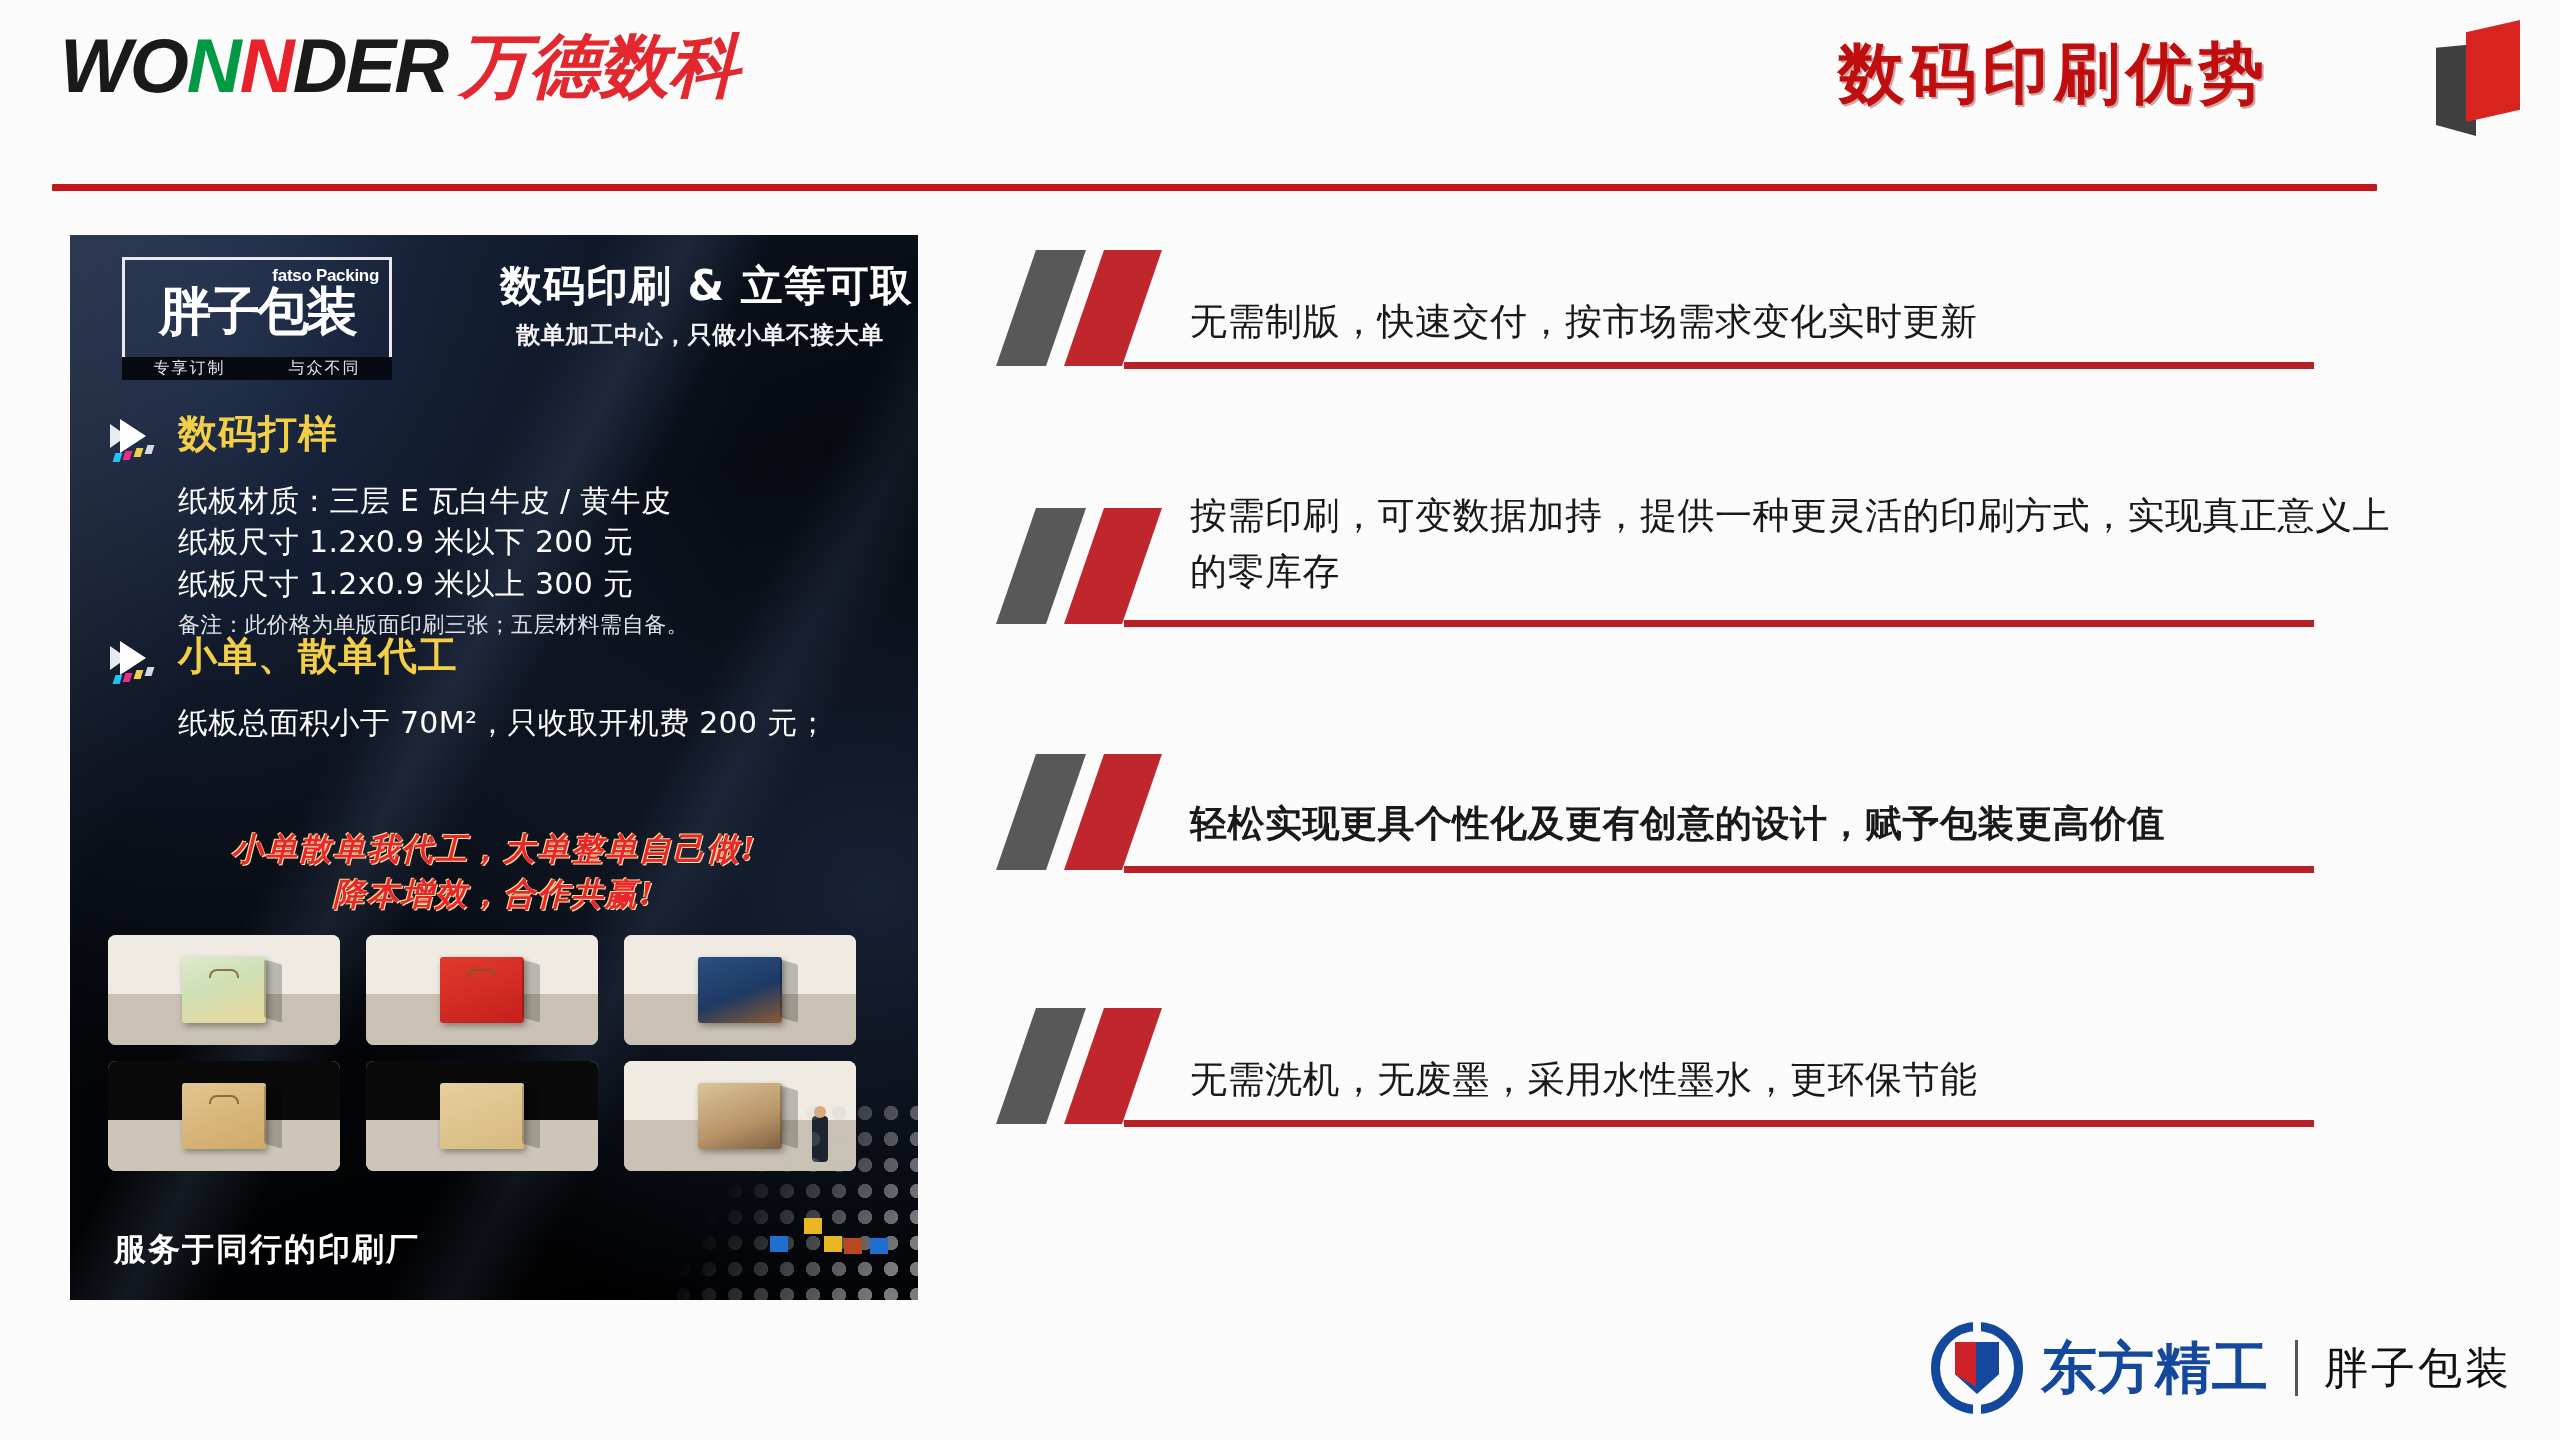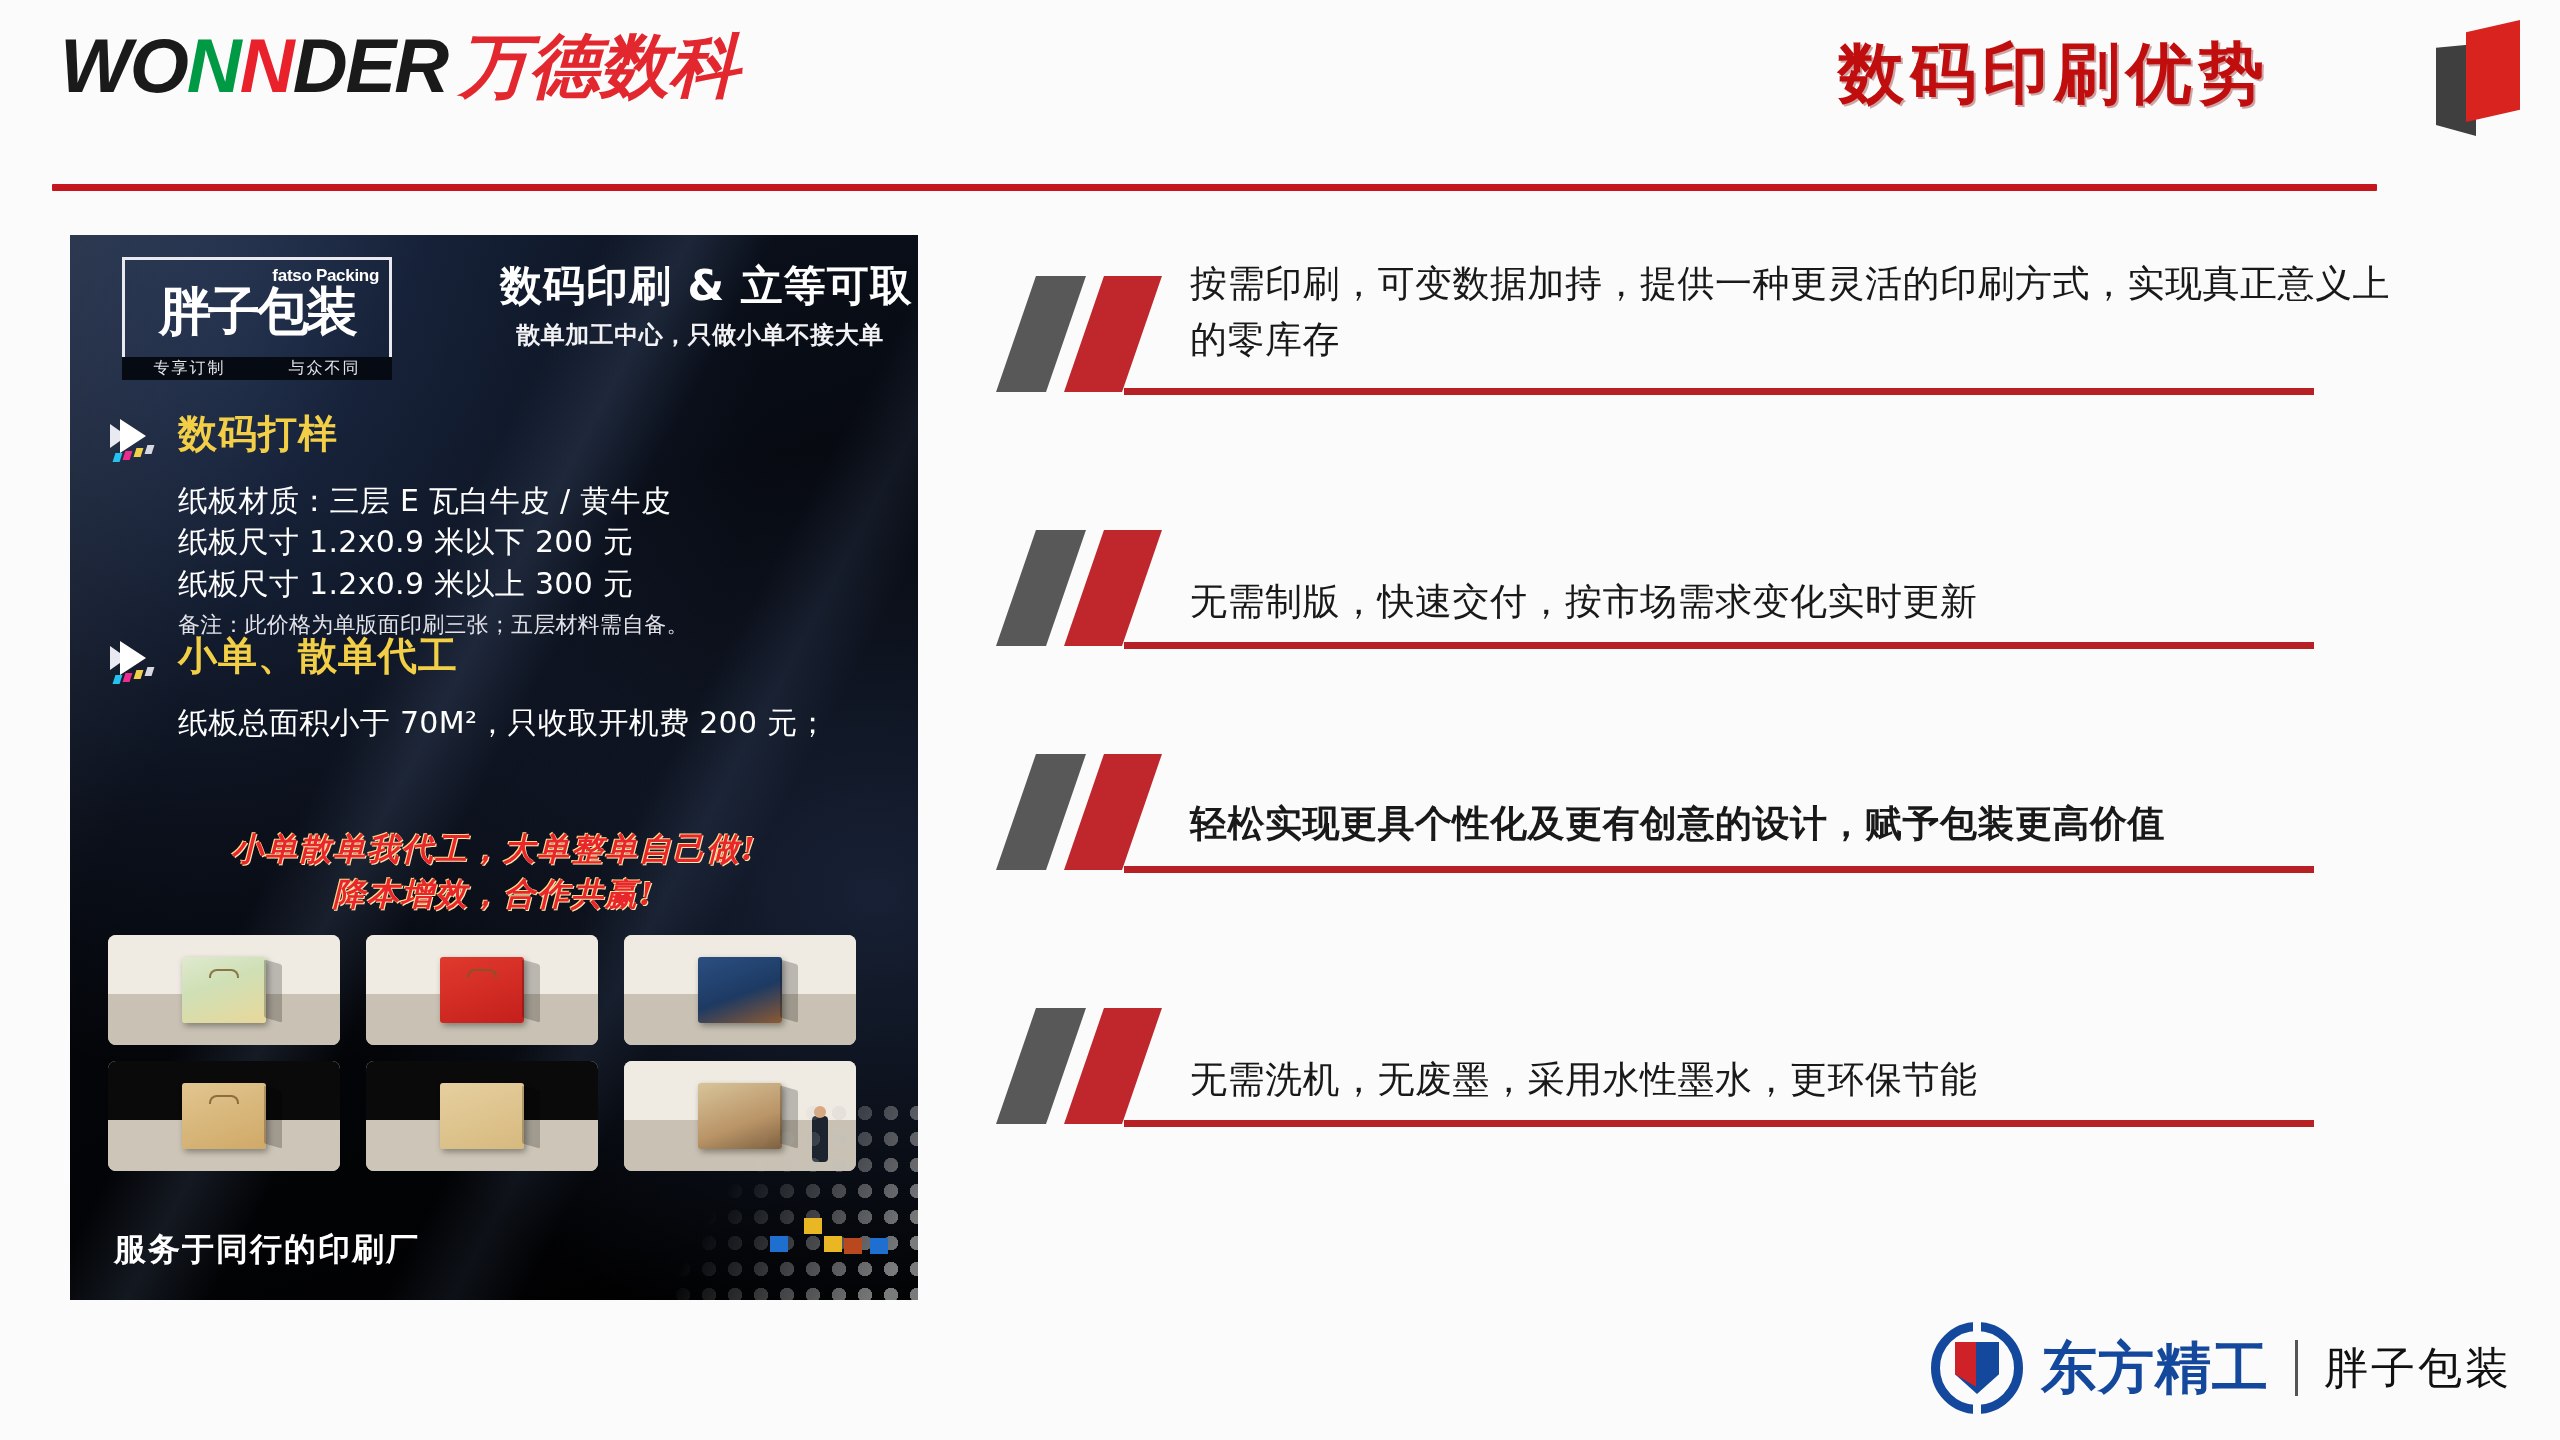--- a/index.html
+++ b/index.html
@@ -367,36 +367,36 @@
     <span class="dot-color dc2"></span>
     <span class="dot-color dc3"></span>
     <span class="dot-color dc4"></span>
     <span class="dot-color dc5"></span>
 
     <div class="poster-cap">服务于同行的印刷厂</div>
   </div>
 
   <div class="bullets">
 
+    <div class="bullet" style="height:232px;">
+      <div class="marks">
+        <span class="mk mk-gray"></span>
+        <span class="mk mk-red"></span>
+      </div>
+      <div class="txt" style="padding-top:44px;">无需制版，快速交付，按市场需求变化实时更新</div>
+      <div class="rule" style="top:112px;"></div>
+    </div>
+
     <div class="bullet" style="height:280px;">
       <div class="marks" style="top:26px;">
         <span class="mk mk-gray"></span>
         <span class="mk mk-red"></span>
       </div>
       <div class="txt">按需印刷，可变数据加持，提供一种更灵活的印刷方式，实现真正意义上的零库存</div>
       <div class="rule" style="top:138px;"></div>
-    </div>
-
-    <div class="bullet" style="height:232px;">
-      <div class="marks">
-        <span class="mk mk-gray"></span>
-        <span class="mk mk-red"></span>
-      </div>
-      <div class="txt" style="padding-top:44px;">无需制版，快速交付，按市场需求变化实时更新</div>
-      <div class="rule" style="top:112px;"></div>
     </div>
 
     <div class="bullet" style="height:240px;">
       <div class="marks" style="top:-8px;">
         <span class="mk mk-gray"></span>
         <span class="mk mk-red"></span>
       </div>
       <div class="txt" style="padding-top:34px;font-weight:bold;">轻松实现更具个性化及更有创意的设计，赋予包装更高价值</div>
       <div class="rule" style="top:104px;"></div>
     </div>

